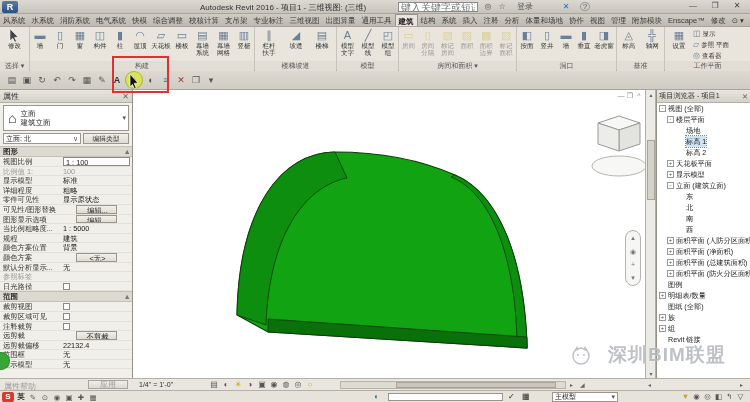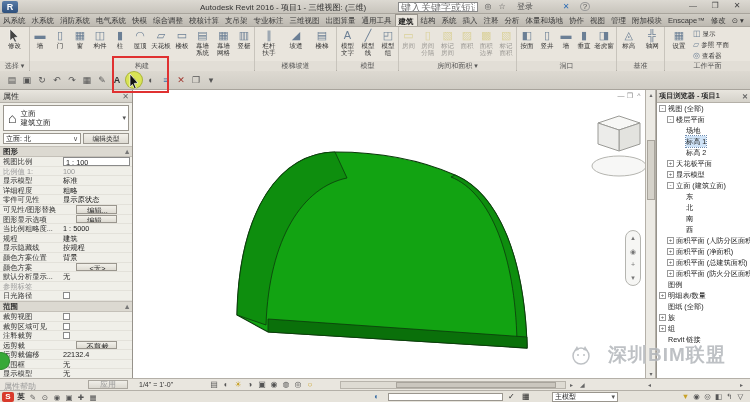--- a/index.html
+++ b/index.html
@@ -58,21 +58,21 @@
   .dim{color:#999}
   .chk{width:7px;height:7px;border:1px solid #8a8a8a;background:#fff;display:inline-block;margin-top:1px}
   
   .canvas{left:133px;top:90px;width:512px;height:288px;background:#fff;overflow:hidden}
   .cwb{position:absolute;top:2px;font-size:7px;color:#888;width:8px;text-align:center}
   
   .vscroll{left:645px;top:90px;width:11px;height:288px;background:#eceae4;border-left:1px solid #b4b0a8;border-right:1px solid #b4b0a8}
   .vthumb{position:absolute;left:1px;top:50px;width:8px;height:60px;background:#d5d2ca;border:1px solid #a8a49c}
   .varr{position:absolute;left:0;width:10px;text-align:center;font-size:6px;color:#666}
   .browser{left:656px;top:90px;width:94px;height:288px;background:#fff;border-left:1px solid #96928a;overflow:hidden}
-  .bhead{height:13px;background:linear-gradient(#e8e5de,#d5d2ca);border-bottom:1px solid #b4b0a8;display:flex;align-items:center;padding:0 2px;font-size:7.2px;font-weight:bold;color:#333}
+  .bhead{height:13px;background:linear-gradient(#e8e5de,#d5d2ca);border-bottom:1px solid #b4b0a8;display:flex;align-items:center;padding:0 2px;font-size:7.2px;font-weight:normal;color:#333}
   .bhead .x{margin-left:auto;color:#666}
   .trow{height:11px;line-height:11px;display:flex;align-items:center;font-size:7.2px;white-space:nowrap}
   .l0{padding-left:2px}.l1{padding-left:10px}.l2{padding-left:20px}
   .exp{width:7px;height:7px;border:1px solid #999;font-size:6px;line-height:5px;text-align:center;color:#555;margin-right:2px;background:#fff;flex:none}
   .noexp .exp{border:none;background:transparent}
   .tt{color:#222}
   .sel{background:#cfe3f7;outline:1px dotted #6d8cb0}
   
   .footer{left:0;top:378px;width:750px;height:12px;background:#e9e6df;border-top:1px solid #b4b0a8}
   .scale{position:absolute;left:139px;top:2px;font-size:7px;color:#333;white-space:nowrap}
@@ -404,24 +404,20 @@
     </div>
   <div class="prow">
       <span class="pl">当比例粗略度...</span>
       <span class="pv">1 : 5000</span>
     </div>
   <div class="prow">
       <span class="pl">规程</span>
       <span class="pv">建筑</span>
     </div>
   <div class="prow">
-      <span class="pl">显示隐藏线</span>
-      <span class="pv">按规程</span>
-    </div>
-  <div class="prow">
       <span class="pl">颜色方案位置</span>
       <span class="pv">背景</span>
     </div>
   <div class="prow">
       <span class="pl">颜色方案</span>
       <span class="pv btn">&lt;无&gt;</span>
     </div>
   <div class="prow">
       <span class="pl">默认分析显示...</span>
       <span class="pv">无</span>

